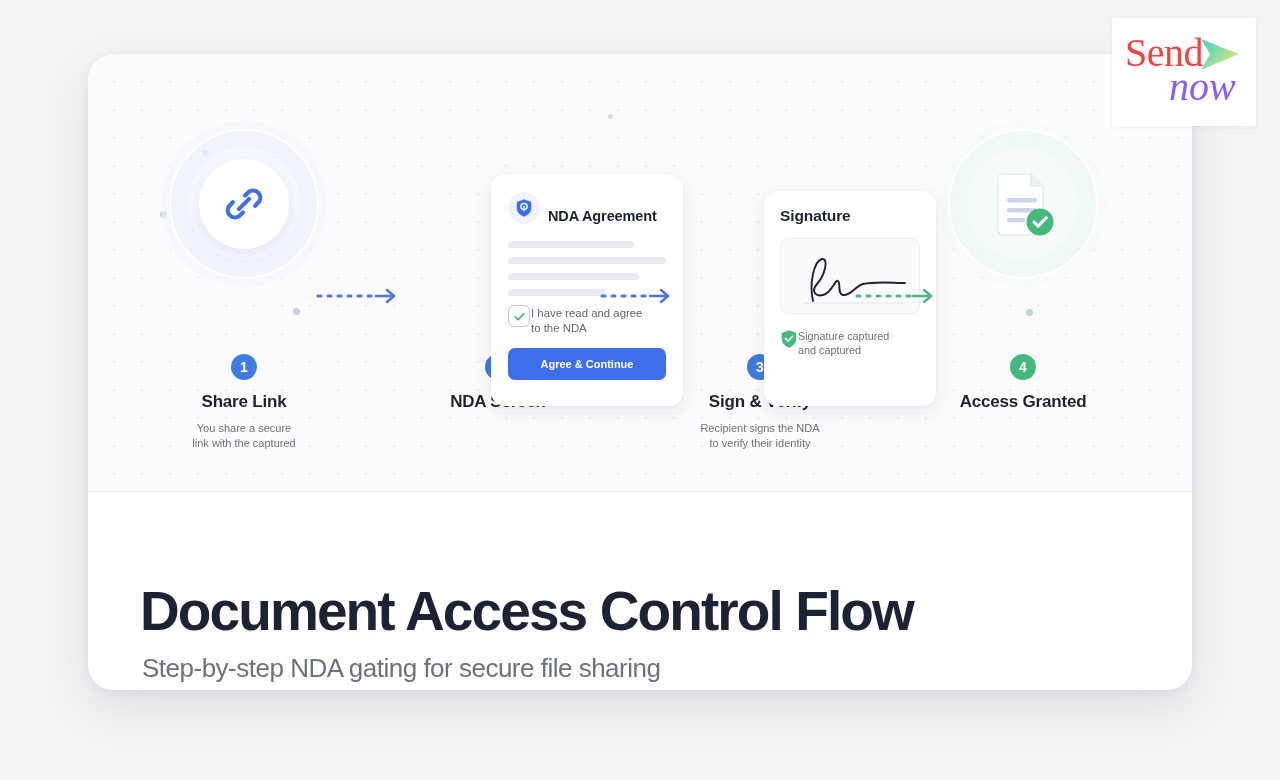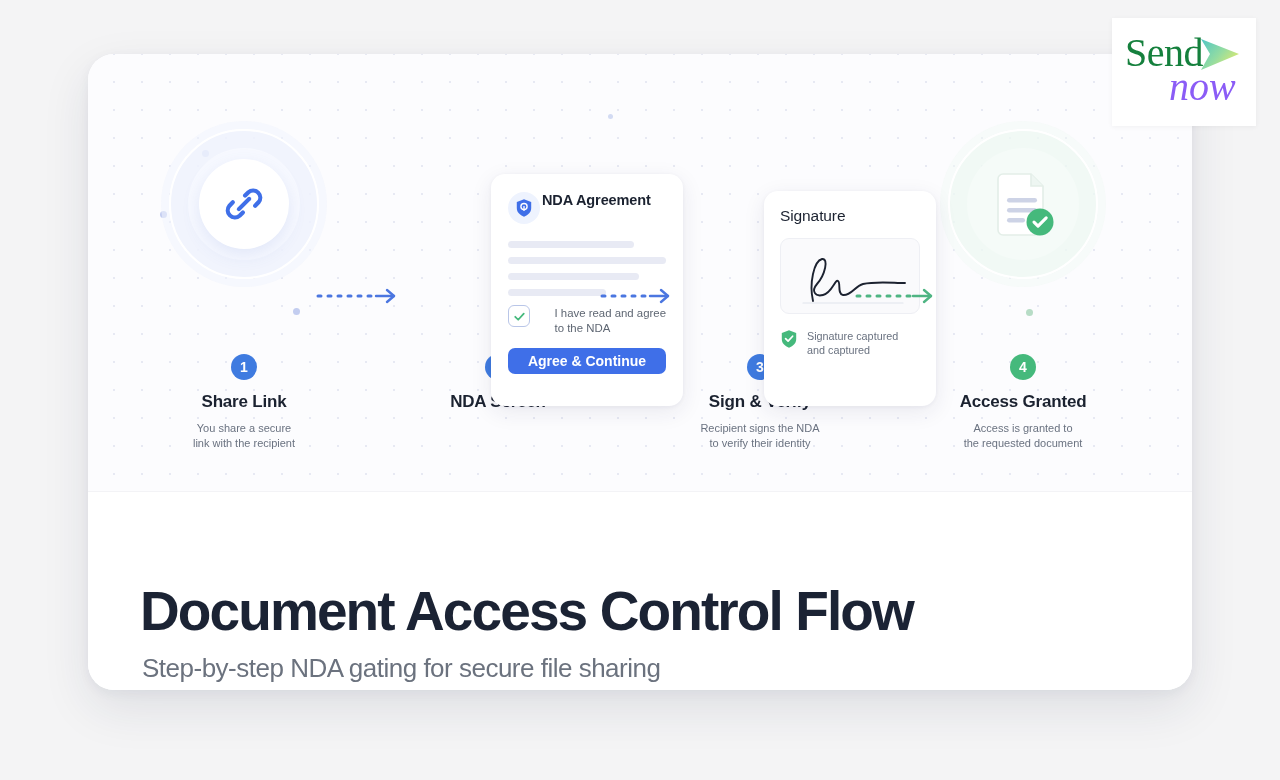--- a/index.html
+++ b/index.html
@@ -88,21 +88,21 @@
     position: relative;
     width: 122px;
     height: 82px;
   }
   .logo-send {
     position: absolute;
     left: 2px;
     top: 2px;
     font-family: "Liberation Serif", serif;
     font-size: 40px;
-    color: #15803d;
+    color: #ef4444;
     letter-spacing: -0.5px;
     line-height: 1;
   }
   .logo-arrow {
     position: absolute;
     left: 76px;
     top: 6px;
   }
   .logo-now {
     position: absolute;
@@ -243,22 +243,22 @@
   .card-nda {
     position: absolute;
     left: 403px;
     top: 120px;
     width: 192px;
     height: 232px;
     padding: 18px 17px 16px 17px;
   }
   .nda-head {
     display: flex;
-    align-items: flex-start;
-    gap: 2px;
+    align-items: flex-end;
+    gap: 8px;
   }
   .nda-shield-bg {
     width: 32px; height: 32px;
     border-radius: 50%;
     background: #eef3fe;
     display: flex;
     align-items: center;
     justify-content: center;
     flex: 0 0 auto;
   }
@@ -272,85 +272,83 @@
   .skel {
     height: 7px;
     border-radius: 4px;
     background: #e8eaf4;
     margin-bottom: 9px;
   }
   .chk-row {
     margin-top: 8px;
     display: flex;
     align-items: flex-start;
-    gap: 15px;
-    justify-content: space-between;
+    gap: 1px;
   }
   .chkbox {
     width: 22px; height: 22px;
     border-radius: 6px;
     border: 1.4px solid #b9c6e8;
     background: #ffffff;
     display: flex;
     align-items: center;
     justify-content: center;
     flex: 0 0 auto;
   }
   .chk-label {
     font-size: 11.4px;
     color: #5e6672;
     line-height: 1.28;
     padding-top: 1px;
   }
   .agree-btn {
     margin-top: 13px;
     width: 100%;
-    height: 26px;
+    height: 32px;
     border-radius: 7px;
     background: #3f6fe8;
     color: #ffffff;
-    font-size: 14px;
+    font-size: 11px;
     font-weight: bold;
     display: flex;
     align-items: center;
     justify-content: center;
     border: none;
     font-family: "Liberation Sans", sans-serif;
     cursor: pointer;
   }
 
   .card-sign {
     position: absolute;
     left: 676px;
     top: 137px;
     width: 172px;
     height: 215px;
     padding: 16px 16px 14px 16px;
   }
   .sign-title {
     font-size: 15.5px;
-    font-weight: normal;
+    font-weight: bold;
     color: #1b2230;
     letter-spacing: -0.1px;
   }
   .sign-pad {
     margin-top: 13px;
     width: 100%;
     height: 76px;
     border-radius: 9px;
     background: #fafafc;
     border: 1px solid #eeeff4;
     position: relative;
     overflow: hidden;
   }
   .sign-verify {
     margin-top: 15px;
     display: flex;
     align-items: flex-start;
-    gap: 9px;
   }
   .sv-text {
     font-size: 10.8px;
     color: #6a7280;
     line-height: 1.3;
   }
 
   
   .arrow {
     position: absolute;
@@ -411,21 +409,21 @@
                   <path d="M11.4 16.6 9.6 18.4a3.9 3.9 0 0 1-5.5-5.5l1.8-1.8"></path>
                 </svg>
               </div>
             </div>
           </div>
           <div class="step-meta">
             <div class="badge badge-blue">1</div>
             <div class="step-title">Share Link</div>
             <div class="step-desc">
               <span>You share a secure</span><br>
-              <span>link with the recipient</span>
+              <span>link with the captured</span>
             </div>
           </div>
         </div>
 
         <div class="step" style="left:286px;">
           <div class="step-meta">
             <div class="badge badge-blue">2</div>
             <div class="step-title">NDA Screen</div>
           </div>
         </div>
@@ -455,24 +453,20 @@
                   <rect x="26" y="56" width="18" height="4.4" rx="2.2" fill="#cdd3e6"></rect>
                   <circle cx="59" cy="60" r="13.5" fill="#45b97c"></circle>
                   <path d="M53 60.2l4 4 8.2-8.4" stroke="#ffffff" stroke-width="3.1" stroke-linecap="round" stroke-linejoin="round" fill="none"></path>
                 </svg>
               </div>
             </div>
           </div>
           <div class="step-meta">
             <div class="badge badge-green">4</div>
             <div class="step-title">Access Granted</div>
-            <div class="step-desc">
-              <span>Access is granted to</span><br>
-              <span>the requested document</span>
-            </div>
           </div>
         </div>
       </div>
 
       <div class="card card-nda">
         <div class="nda-head">
           <div class="nda-shield-bg">
             <svg width="18" height="20" viewBox="0 0 18 20" fill="none">
               <path d="M9 1.2 16.2 4v6.1c0 4.2-3 7.2-7.2 8.6-4.2-1.4-7.2-4.4-7.2-8.6V4L9 1.2z" fill="#3f6fe8"></path>
               <circle cx="9" cy="8.6" r="3.1" fill="none" stroke="#ffffff" stroke-width="1.35"></circle>

